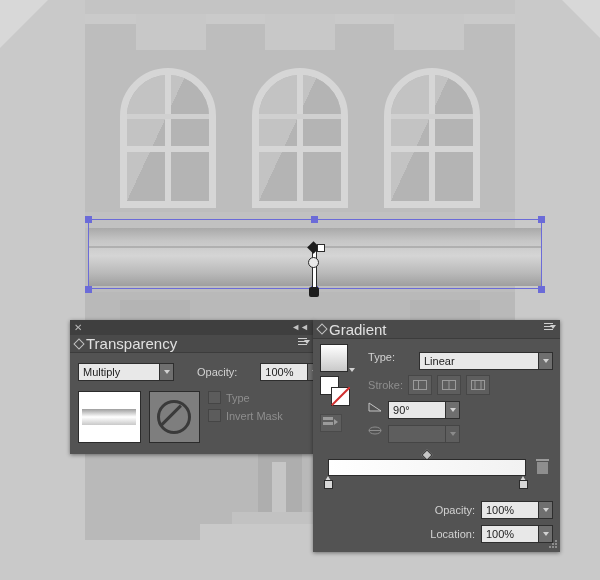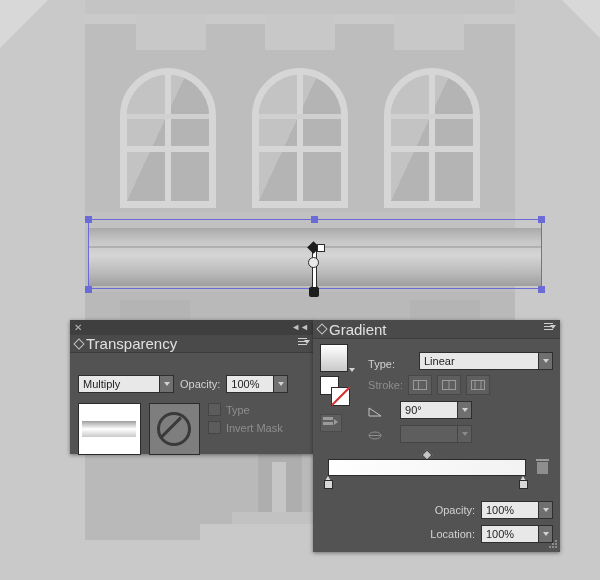--- a/index.html
+++ b/index.html
@@ -86,21 +86,21 @@
   .combo .val{background:#e8e8e8;border:1px solid #2e2e2e;border-right:none;
     display:flex;align-items:center;padding:0 4px;color:#222;font-size:11px;box-sizing:border-box;}
   .combo .arw{width:15px;background:#6f6f6f;border:1px solid #2e2e2e;
     display:flex;align-items:center;justify-content:center;box-sizing:border-box;}
   .combo.disabled .val{background:#5e5e5e;color:#8b8b8b;border-color:#454545;}
   .combo.disabled .arw{background:#5e5e5e;border-color:#454545;}
 
   
   #transparency{left:70px;top:320px;width:244px;height:134px;}
   #transparency .body{padding:6px 8px 0 8px;}
-  .tp-row1{display:flex;align-items:center;gap:6px;margin-top:16px;}
+  .tp-row1{display:flex;align-items:center;gap:23px;margin-top:4px;}
   .blend-combo{width:96px;height:18px;}
   .opacity-combo{width:62px;height:18px;}
   .tp-row2{display:flex;margin-top:10px;gap:8px;}
   .thumb-box{width:62px;height:50px;background:#fff;border:1px solid #2b2b2b;
     display:flex;align-items:center;justify-content:center;}
   .thumb-grad{width:54px;height:16px;background:linear-gradient(180deg,#9e9e9e,#ffffff 50%,#c9c9c9);}
   .mask-box{width:50px;height:50px;background:#7e7e7e;border:1px solid #2b2b2b;
     display:flex;align-items:center;justify-content:center;}
   .no-sym{width:28px;height:28px;border:3px solid #3a3a3a;border-radius:50%;position:relative;}
   .no-sym:after{content:"";position:absolute;left:-3px;top:11px;width:28px;height:3px;
@@ -116,26 +116,26 @@
   #gradient .body{padding:5px 7px 0 7px;}
   .swatch-wrap{position:relative;width:34px;height:28px;}
   .swatch{width:28px;height:28px;background:linear-gradient(180deg,#ffffff,#c9c9c9);border:1px solid #2b2b2b;box-sizing:border-box;}
   .swatch-arw{position:absolute;left:29px;top:18px;}
   .fillstroke{position:relative;width:30px;height:30px;margin-top:4px;}
   .fs-fill{position:absolute;left:0;top:0;width:19px;height:19px;background:#fff;border:1px solid #2b2b2b;box-sizing:border-box;}
   .fs-stroke{position:absolute;left:11px;top:11px;width:19px;height:19px;background:#fff;border:1px solid #2b2b2b;box-sizing:border-box;}
   .fs-stroke:after{content:"";position:absolute;left:3px;top:3px;width:11px;height:11px;background:#fff;}
   .fs-none{position:absolute;left:11px;top:11px;width:19px;height:19px;overflow:hidden;}
   .fs-none:before{content:"";position:absolute;left:-3px;top:8px;width:26px;height:2px;background:#d12f2f;transform:rotate(-45deg);}
-  .type-row{display:flex;align-items:flex-end;gap:24px;}
+  .type-row{display:flex;align-items:center;gap:24px;}
   .type-combo{width:134px;height:18px;margin-top:8px;}
   .stroke-row{display:flex;align-items:center;gap:5px;margin-top:5px;}
   .strk-btn{width:22px;height:18px;background:#5e5e5e;border:1px solid #474747;
     display:flex;align-items:center;justify-content:center;}
-  .angle-row{display:flex;align-items:flex-end;gap:18px;margin-top:6px;}
+  .angle-row{display:flex;align-items:flex-start;gap:6px;margin-top:6px;}
   .angle-combo{width:72px;height:18px;}
   .aspect-combo{width:72px;height:18px;}
   .slider-area{margin-top:8px;position:relative;height:44px;}
   .grad-bar{position:absolute;left:8px;top:8px;width:198px;height:17px;
     background:linear-gradient(90deg,#ffffff,#f2f2f2);border:1px solid #2b2b2b;box-sizing:border-box;}
   .midpoint{position:absolute;left:103px;top:0px;width:8px;height:8px;background:#c7c7c7;
     transform:rotate(45deg);border:1px solid #3a3a3a;box-sizing:border-box;}
   .stop{position:absolute;top:26px;width:9px;height:12px;}
   .stop .sbody{position:absolute;left:0;top:3px;width:9px;height:9px;background:#d8d8d8;border:1px solid #2b2b2b;box-sizing:border-box;}
   .stop .stip{position:absolute;left:1px;top:-1px;width:0;height:0;

